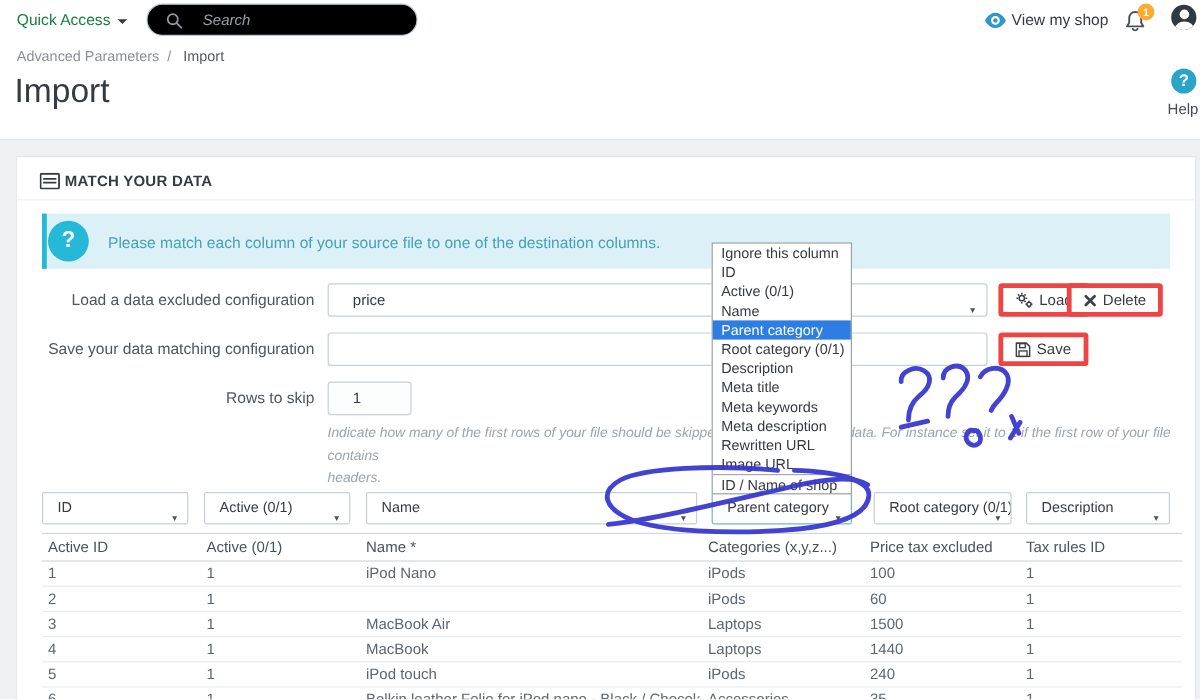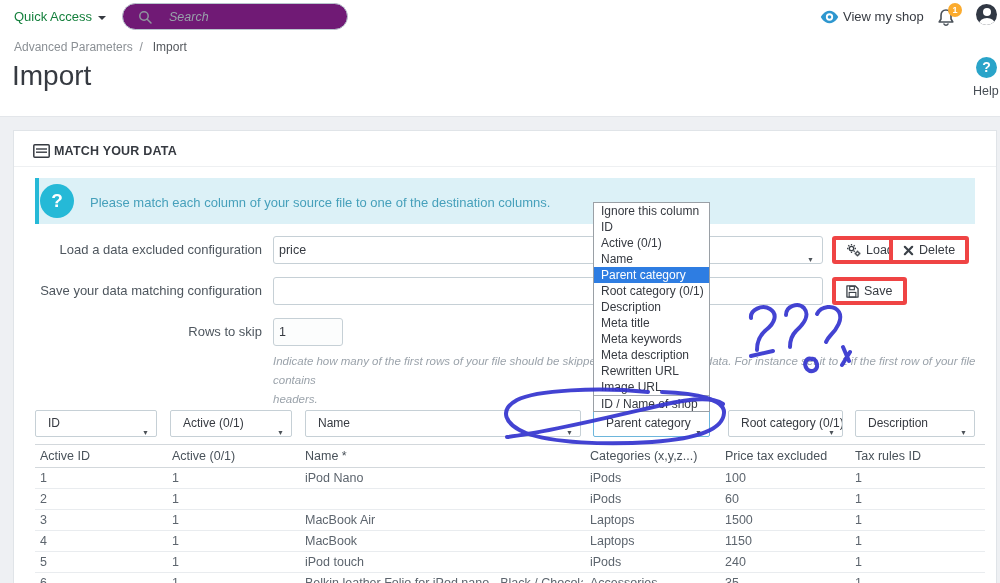--- a/index.html
+++ b/index.html
@@ -5,21 +5,21 @@
   * { margin:0; padding:0; box-sizing:border-box; }
   html,body { background:#fff; }
   .canvas {
     position:relative; width:1000px; height:583px; overflow:hidden;
     font-family:"Liberation Sans","DejaVu Sans",sans-serif; background:#fff;
   }
   
   .topbar { position:absolute; left:0; top:0; width:1000px; height:34px; background:#fff; }
   .quick-access { position:absolute; left:14px; top:9px; font-size:13px; color:#15803d; cursor:pointer; }
   .quick-access .caret { display:inline-block; width:0; height:0; border-left:4px solid transparent; border-right:4px solid transparent; border-top:4px solid #363a41; margin-left:6px; vertical-align:middle; }
-  .searchbox { position:absolute; left:122px; top:3px; width:226px; height:27px; border:1px solid #b9c6cd; border-radius:14px; background:#701a75; }
+  .searchbox { position:absolute; left:122px; top:3px; width:226px; height:27px; border:1px solid #b9c6cd; border-radius:14px; background:#000000; }
   .searchbox svg { position:absolute; left:15px; top:6px; }
   .search-placeholder { position:absolute; left:46px; top:6px; font-size:12.5px; font-style:italic; color:#98a2aa; }
   .view-shop-icon { position:absolute; left:820px; top:10px; }
   .view-shop-label { position:absolute; left:843px; top:9px; font-size:13px; color:#363a41; cursor:pointer; }
   .bell { position:absolute; left:936px; top:7px; cursor:pointer; }
   .badge { position:absolute; left:948px; top:3px; width:14px; height:14px; border-radius:50%; background:#fbab2e; color:#fff; font-size:9px; font-weight:bold; text-align:center; line-height:14px; }
   .avatar { position:absolute; left:976px; top:4px; width:21px; height:21px; border-radius:50%; background:#313844; overflow:hidden; cursor:pointer; }
   .avatar .head { position:absolute; left:6.5px; top:4px; width:8px; height:8px; border-radius:50%; background:#fff; }
   .avatar .body { position:absolute; left:2.5px; top:13.5px; width:16px; height:12px; border-radius:50%; background:#fff; }
   
@@ -32,21 +32,21 @@
   .content-bg { position:absolute; left:0; top:116px; width:1000px; height:467px; background:#eef0f3; border-top:1px solid #e3e6ea; }
   .panel { position:absolute; left:13px; top:130px; width:984px; height:470px; background:#fff; border:1px solid #e0e4e8; }
   .panel-title { position:absolute; left:54px; top:144px; font-size:12.5px; font-weight:bold; color:#363a41; letter-spacing:.2px; }
   .panel-title-icon { position:absolute; left:33px; top:144px; }
   .panel-divider { position:absolute; left:14px; top:166px; width:982px; height:1px; background:#eef0f2; }
   .alert-info { position:absolute; left:35px; top:178px; width:940px; height:46px; background:#dcf1f7; border-left:4px solid #25b9d7; }
   .alert-qicon { position:absolute; left:40px; top:184px; width:34px; height:34px; border-radius:50%; background:#25b9d7; color:#fff; font-size:19px; font-weight:bold; text-align:center; line-height:34px; }
   .alert-text { position:absolute; left:90px; top:195px; font-size:13px; color:#46a0bb; }
   
   .flabel { position:absolute; left:20px; width:242px; text-align:right; font-size:13px; color:#4e565e; }
-  .input, .pselect { position:absolute; height:28px; background:#fff; border:1px solid #c6d0d6; border-radius:3px; font-size:12.5px; color:#363a41; padding:0 5px; line-height:26px; white-space:nowrap; overflow:hidden; }
+  .input, .pselect { position:absolute; height:28px; background:#fff; border:1px solid #c6d0d6; border-radius:3px; font-size:12.5px; color:#363a41; padding:0 20px; line-height:26px; white-space:nowrap; overflow:hidden; }
   .pselect .sel-caret { position:absolute; right:8px; top:10px; font-size:7px; color:#4c5258; }
   .btn { position:absolute; height:28px; background:#fff; border:4px solid #ef4444; border-radius:3px; font-size:12.5px; color:#363a41; padding:0 10px; display:flex; align-items:center; gap:5px; cursor:pointer; }
   .help-text { position:absolute; left:273px; top:352px; font-size:11.5px; font-style:italic; color:#9ba3ab; line-height:19px; width:710px; }
   
   .map-select { position:absolute; top:410px; height:27px; background:#fff; border:1px solid #c6d0d6; border-radius:2px; font-size:12px; color:#363a41; line-height:25px; padding:0 18px 0 12px; white-space:nowrap; overflow:hidden; cursor:pointer; }
   .map-select .sel-caret { position:absolute; right:7px; top:9px; font-size:7px; color:#4c5258; }
   .map-select.focused { border-color:#6db6dc; }
   .ms-0{left:35px;width:122px} .ms-1{left:170px;width:122px} .ms-2{left:305px;width:276px}
   .ms-3{left:593px;width:117px} .ms-4{left:728px;width:115px} .ms-5{left:855px;width:120px}
   
@@ -210,21 +210,21 @@
           <div class="td col-2">MacBook Air</div>
           <div class="td col-3">Laptops</div>
           <div class="td col-4">1500</div>
           <div class="td col-5">1</div>
         </div>
         <div class="tr" style="top: 86px;">
           <div class="td col-0">4</div>
           <div class="td col-1">1</div>
           <div class="td col-2">MacBook</div>
           <div class="td col-3">Laptops</div>
-          <div class="td col-4">1150</div>
+          <div class="td col-4">1440</div>
           <div class="td col-5">1</div>
         </div>
         <div class="tr" style="top: 107px;">
           <div class="td col-0">5</div>
           <div class="td col-1">1</div>
           <div class="td col-2">iPod touch</div>
           <div class="td col-3">iPods</div>
           <div class="td col-4">240</div>
           <div class="td col-5">1</div>
         </div>

